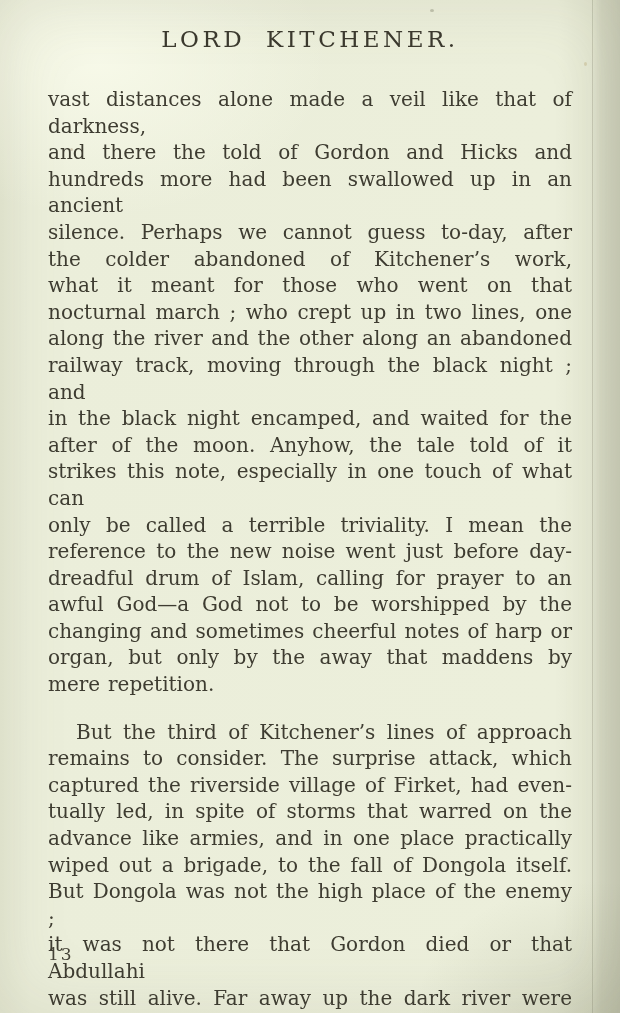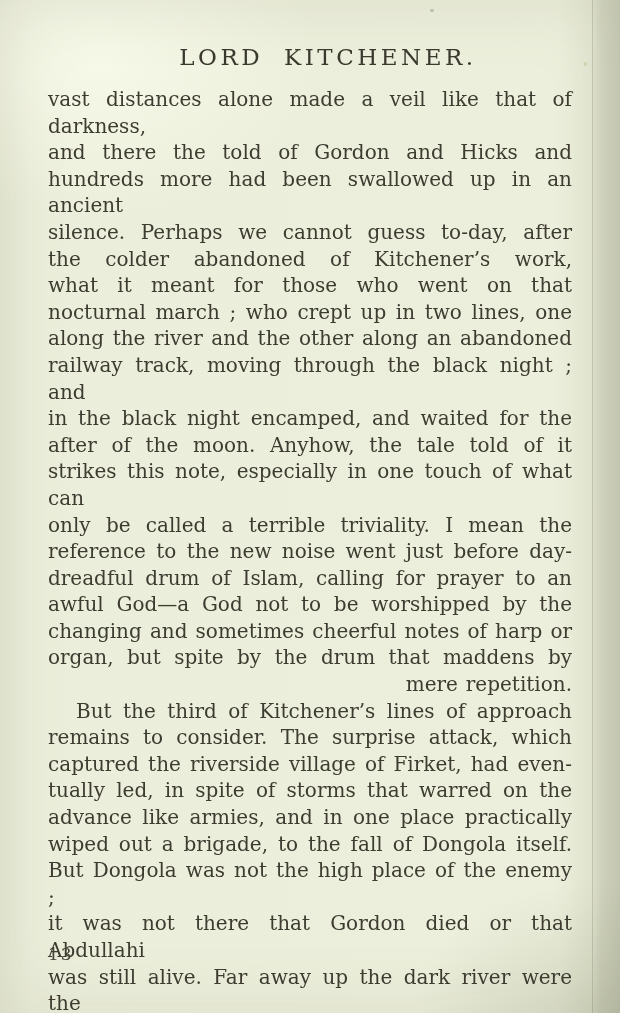--- a/index.html
+++ b/index.html
@@ -23,40 +23,40 @@
     top: 0; right: 0; bottom: 0;
     width: 27px;
     background: linear-gradient(90deg, rgba(98,102,76,0.02) 0%, rgba(98,102,76,0.10) 30%, rgba(98,102,76,0.14) 100%);
     border-left: 1px solid rgba(98,102,76,0.10);
   }
   .title {
     position: absolute;
     top: 26px;
     left: 48px;
     width: 524px;
-    margin: 18px;
+    margin: 0;
     text-align: center;
     font-size: 23px;
     font-weight: normal;
     letter-spacing: 3.5px;
     word-spacing: 10px;
     color: #3b392e;
   }
   .content {
     position: absolute;
     top: 86px;
     left: 48px;
     width: 524px;
     font-size: 20px;
     line-height: 26.6px;
     word-spacing: 1.5px;
   }
-  .line { min-height: 26.6px; text-align: right; }
+  .line { min-height: 26.6px; }
   .line.j { text-align: justify; text-align-last: justify; }
-  .line.indent { text-indent: 28px; }
+  .line.indent { text-indent: 28px; margin-top: 21px; }
   .folio {
     position: absolute;
     top: 944px;
     left: 48px;
     width: 524px;
     text-align: left;
     font-size: 17px;
     letter-spacing: 2px;
     color: #444236;
   }
@@ -89,21 +89,21 @@
       <div class="line j">along the river and the other along an abandoned</div>
       <div class="line j">railway track, moving through the black night ; and</div>
       <div class="line j">in the black night encamped, and waited for the</div>
       <div class="line j">after of the moon.  Anyhow, the tale told of it</div>
       <div class="line j">strikes this note, especially in one touch of what can</div>
       <div class="line j">only be called a terrible triviality.  I mean the</div>
       <div class="line j">reference to the new noise went just before day-</div>
       <div class="line j">dreadful drum of Islam, calling for prayer to an</div>
       <div class="line j">awful God—a God not to be worshipped by the</div>
       <div class="line j">changing and sometimes cheerful notes of harp or</div>
-      <div class="line j">organ, but spite by the drum that maddens by</div>
+      <div class="line j">organ, but only by the away that maddens by</div>
       <div class="line">mere repetition.</div>
       <div class="line j indent">But the third of Kitchener’s lines of approach</div>
       <div class="line j">remains to consider.  The surprise attack, which</div>
       <div class="line j">captured the riverside village of Firket, had even-</div>
       <div class="line j">tually led, in spite of storms that warred on the</div>
       <div class="line j">advance like armies, and in one place practically</div>
       <div class="line j">wiped out a brigade, to the fall of Dongola itself.</div>
       <div class="line j">But Dongola was not the high place of the enemy ;</div>
       <div class="line j">it was not there that Gordon died or that Abdullahi</div>
       <div class="line j">was still alive.  Far away up the dark river were the</div>

